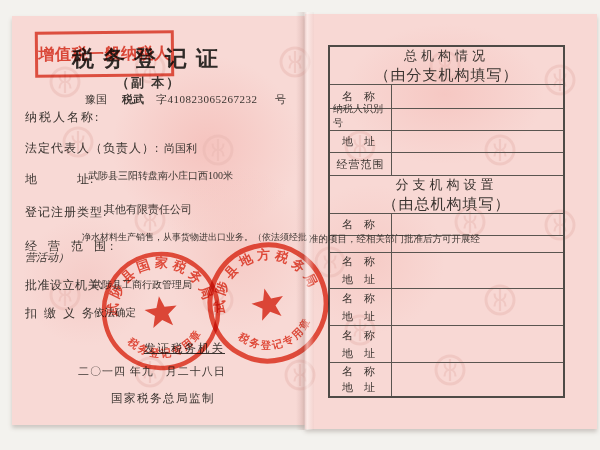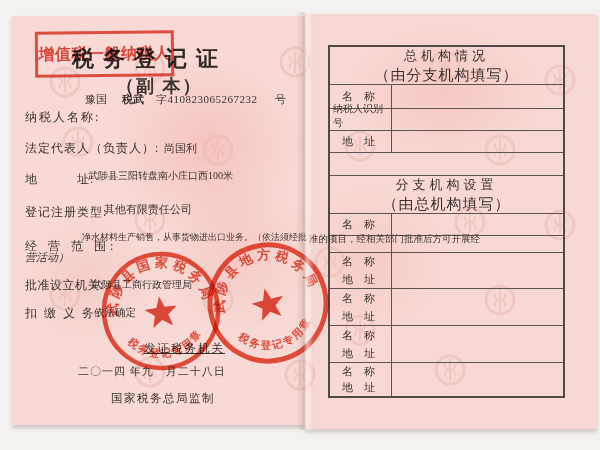--- a/index.html
+++ b/index.html
@@ -9,21 +9,21 @@
   .page.left{left:12px;top:16px;width:293px;height:409px;}
   .page.right{left:305px;top:14px;width:292px;height:415px;background:#f8d8d4;}
   .stain{position:absolute;z-index:1;pointer-events:none;}
   .wm-layer{position:absolute;left:0;top:0;width:600px;height:450px;z-index:2;pointer-events:none;}
   .wm{position:absolute;opacity:.5;}
   .txt{position:absolute;z-index:3;color:#3a3430;white-space:nowrap;}
   .vat-box{position:absolute;z-index:5;left:23px;top:15px;width:133px;height:40px;border:3px solid rgba(222,62,44,.85);
     color:rgba(220,58,40,.88);font-size:16px;font-weight:700;letter-spacing:.5px;line-height:40px;text-align:center;
     transform:rotate(-.6deg);mix-blend-mode:multiply;white-space:nowrap;}
   .title{left:60px;top:28px;font-size:22px;font-weight:700;letter-spacing:9px;color:#2f2a27;}
-  .subtitle{left:104px;top:58px;font-size:18px;letter-spacing:2px;font-weight:600;}
+  .subtitle{left:104px;top:58px;font-size:13px;letter-spacing:2px;font-weight:600;}
   .certno span{position:absolute;font-size:11px;}
   .lbl{font-size:12px;letter-spacing:1px;}
   .val{font-size:11px;}
   
   .rtable{position:absolute;z-index:3;left:23px;top:31px;width:237px;height:353px;border:2px solid #4e4a46;
     display:flex;flex-direction:column;color:#3a3430;box-sizing:border-box;}
   .trow{display:flex;border-bottom:1px solid #5a5550;box-sizing:border-box;}
   .trow:last-child{border-bottom:none;}
   .thead{flex-direction:column;align-items:center;justify-content:center;}
   .thead .t1{font-size:13px;font-weight:400;letter-spacing:4px;}
@@ -105,20 +105,23 @@
           </div>
         <div class="vcell"></div>
       </div>
       <div class="trow" style="height:22px;">
         <div class="lcell">
             <div class="pair">地　址</div>
           </div>
         <div class="vcell"></div>
       </div>
       <div class="trow" style="height:23px;">
+        <div class="lcell">
+            <div class="pair" style="padding:0 3px;justify-content:center;letter-spacing:1px;">经营范围</div>
+          </div>
         <div class="vcell"></div>
       </div>
       <div class="trow thead" style="height:38px;">
         <div class="t1">分支机构设置</div>
         <div class="t2">（由总机构填写）</div>
       </div>
       <div class="trow" style="height:22px;">
         <div class="lcell">
             <div class="pair">名　称</div>
           </div>

